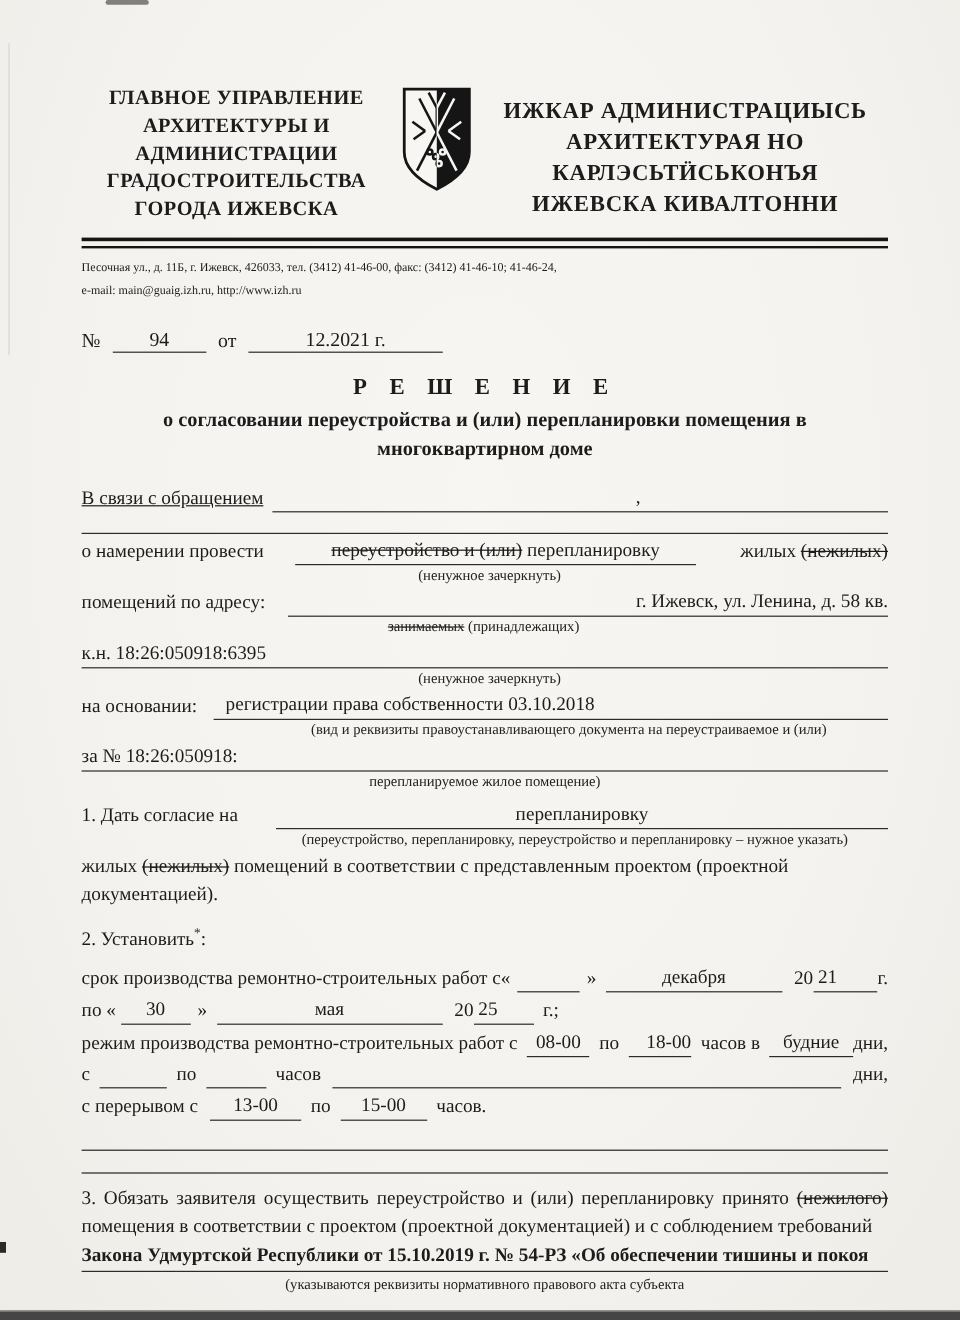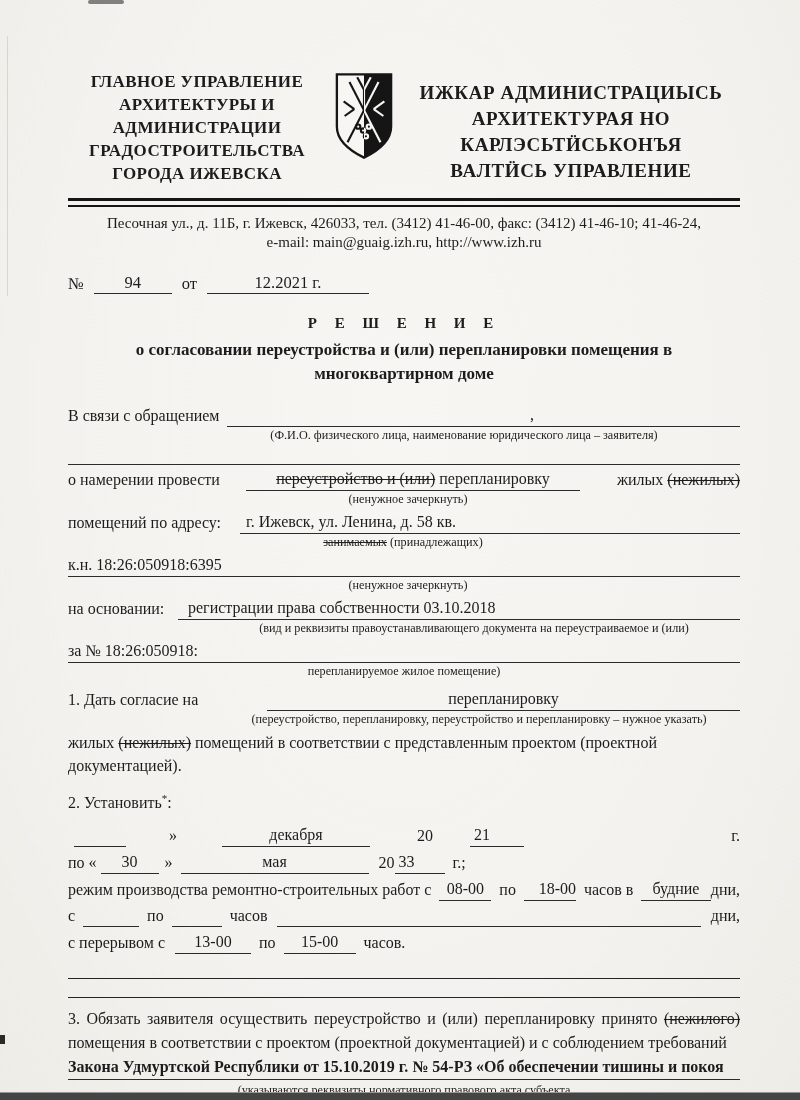--- a/index.html
+++ b/index.html
@@ -10,39 +10,39 @@
     color:#1c1c1c;
   }
   .content{position:absolute;left:68px;width:672px;top:0;}
   
   .hdr{display:flex;margin-top:70px;align-items:flex-start;}
   .org{font-weight:bold;text-align:center;font-size:17px;line-height:23px;}
   .org-left{width:258px;letter-spacing:.4px;}
   .org-right{flex:1;font-size:19px;line-height:26px;padding-top:10px;letter-spacing:.6px;}
   .emblem{width:76px;display:flex;justify-content:center;padding-top:0;}
   .dbl-rule{margin-top:13px;height:4px;border-top:3px solid #151515;border-bottom:2px solid #151515;}
-  .contact{margin-top:7px;text-align:center;font-size:15px;line-height:19px;}
+  .contact{margin-top:7px;font-size:10px;line-height:19px;}
   
   .numrow{display:flex;align-items:flex-end;margin-top:21px;font-size:16.5px;gap:10px;}
   .blank{border-bottom:1.6px solid #2b2b2b;}
   .bold{font-weight:normal;}
   .strike{text-decoration:line-through;text-decoration-thickness:1.4px;}
   .ctr{text-align:center;}
   
   .title{margin-top:16px;text-align:center;font-weight:bold;}
-  .title .t1{font-size:15px;letter-spacing:7px;line-height:26px;}
+  .title .t1{font-size:19px;letter-spacing:7px;line-height:26px;}
   .title .t2{font-size:17px;line-height:24px;margin-top:2px;}
   
   .row{display:flex;align-items:flex-end;font-size:16px;line-height:22px;}
   .row .lbl{white-space:nowrap;}
   .fill{flex:1;}
   .cap{font-size:12.2px;line-height:14px;margin:1px 0 5px 0;color:#222;}
   .para{font-size:16px;line-height:23px;text-align:left;}
   .just{text-align:justify;}
-  .mt18{margin-top:18px;} .mt4{margin-top:4px;} .mt2{margin-top:10px;gap:37px;}
+  .mt18{margin-top:18px;text-decoration:underline;} .mt4{margin-top:4px;} .mt2{margin-top:10px;}
   sup{font-size:11px;}
   .law{font-size:16px;line-height:24px;font-weight:bold;border-bottom:1.6px solid #2b2b2b;}
   .rule1{border-top:1.6px solid #242424;height:0;}
   
   .smudge-top{position:absolute;left:88px;top:0;width:36px;height:4px;background:#5a5a5a;opacity:.75;border-radius:2px;}
   .edge-left{position:absolute;left:7px;top:36px;width:1px;height:260px;background:#d8d6cf;}
   .band-bottom{position:absolute;left:0;bottom:0;width:800px;height:7px;background:#454545;border-top:1px solid #98978f;}
   .notch-left{position:absolute;left:0;bottom:56px;width:5px;height:9px;background:#2a2a2a;}
 </style>
 </head>
@@ -104,21 +104,21 @@
             <circle cx="37" cy="58" r="2.2"></circle>
               <circle cx="34" cy="68" r="2.2"></circle>
           </g>
           <path d="M4,4 H60 V58 Q60,76 32,90 Q4,76 4,58 Z" fill="none" stroke="#151515" stroke-width="2.4"></path>
         </svg>
       </div>
       <div class="org org-right">
         <div>ИЖКАР АДМИНИСТРАЦИЫСЬ</div>
         <div>АРХИТЕКТУРАЯ НО</div>
         <div>КАРЛЭСЬТӤСЬКОНЪЯ</div>
-        <div>ВАЛТӤСЬ УПРАВЛЕНИЕ</div>
+        <div>ИЖЕВСКА КИВАЛТОННИ</div>
       </div>
     </div>
 
     <div class="dbl-rule"></div>
 
     <div class="contact">
       <div>Песочная ул., д. 11Б, г. Ижевск, 426033, тел. (3412) 41-46-00, факс: (3412) 41-46-10; 41-46-24,</div>
       <div>e-mail: main@guaig.izh.ru, http://www.izh.ru</div>
     </div>
 
@@ -132,34 +132,33 @@
     <div class="title">
       <div class="t1">Р Е Ш Е Н И Е</div>
       <div class="t2">о согласовании переустройства и (или) перепланировки помещения в</div>
       <div class="t2" style="margin-top:0;">многоквартирном доме</div>
     </div>
 
     <div class="row mt18">
       <span class="lbl" style="padding-right:8px;">В связи с обращением</span>
       <span class="blank fill" style="padding-left:45%;">,</span>
     </div>
-    <div class="cap ctr" style="margin-left:120px;">(Ф.И.О. физического лица, наименование юридического лица – заявителя)</div>
 
     <div class="blank" style="height:17px;"></div>
 
     <div class="row" style="margin-top:3px;">
       <span class="lbl" style="width:178px;">о намерении провести</span>
       <span class="blank fill ctr"><span class="strike">переустройство и (или)</span> <span class="bold">перепланировку</span></span>
       <span style="width:160px;text-align:right;white-space:nowrap;"><span class="bold">жилых</span> <span class="strike">(нежилых)</span></span>
     </div>
     <div class="cap ctr" style="margin-left:190px;width:300px;">(ненужное зачеркнуть)</div>
 
     <div class="row">
       <span class="lbl" style="width:172px;">помещений по адресу:</span>
-      <span class="blank fill bold" style="padding-left:6px;">г. Ижевск, ул. Ленина, д. 58 кв.</span>
+      <span class="blank fill bold" style="padding-left:6px;text-align:right;">г. Ижевск, ул. Ленина, д. 58 кв.</span>
     </div>
     <div class="cap ctr" style="margin-left:170px;width:330px;"><span class="strike">занимаемых</span> <span>(принадлежащих)</span></div>
 
     <div class="row">
       <span class="blank fill bold">к.н. 18:26:050918:6395</span>
     </div>
     <div class="cap ctr" style="margin-left:190px;width:300px;">(ненужное зачеркнуть)</div>
 
     <div class="row">
       <span class="lbl" style="width:110px;">на основании:</span>
@@ -177,35 +176,36 @@
       <span class="lbl" style="width:162px;">1. Дать согласие на</span>
       <span class="blank fill ctr bold">перепланировку</span>
     </div>
     <div class="cap ctr" style="margin-left:150px;">(переустройство, перепланировку, переустройство и перепланировку – нужное указать)</div>
 
     <div class="para"><span class="bold">жилых</span> <span class="strike">(нежилых)</span> <span>помещений в соответствии с представленным проектом (проектной документацией).</span></div>
 
     <div class="para mt2"><span>2. Установить</span><sup>*</sup><span>:</span></div>
 
     <div class="row mt2">
+      <span class="lbl">срок производства ремонтно-строительных работ с«</span>
       <span class="blank" style="width:52px;margin-left:6px;"></span>
       <span class="lbl" style="margin-left:6px;">»</span>
       <span class="blank ctr bold" style="width:148px;margin-left:8px;">декабря</span>
       <span class="lbl" style="margin-left:10px;">20</span>
       <span class="blank bold" style="width:50px;padding-left:4px;">21</span>
       <span class="lbl" style="margin-left:auto;">г.</span>
     </div>
 
     <div class="row mt4">
       <span class="lbl">по «</span>
       <span class="blank ctr bold" style="width:58px;margin-left:4px;">30</span>
       <span class="lbl" style="margin-left:6px;">»</span>
       <span class="blank ctr bold" style="width:188px;margin-left:8px;">мая</span>
       <span class="lbl" style="margin-left:10px;">20</span>
-      <span class="blank bold" style="width:46px;padding-left:4px;">33</span>
+      <span class="blank bold" style="width:46px;padding-left:4px;">25</span>
       <span class="lbl" style="margin-left:8px;">г.;</span>
     </div>
 
     <div class="row mt4">
       <span class="lbl">режим производства ремонтно-строительных работ с</span>
       <span class="blank ctr bold" style="width:66px;margin-left:8px;">08-00</span>
       <span class="lbl" style="margin-left:8px;">по</span>
       <span class="blank ctr bold" style="width:66px;margin-left:8px;text-align:right;">18-00</span>
       <span class="lbl" style="margin-left:8px;">часов в</span>
       <span class="blank ctr bold" style="width:88px;margin-left:8px;">будние</span>

